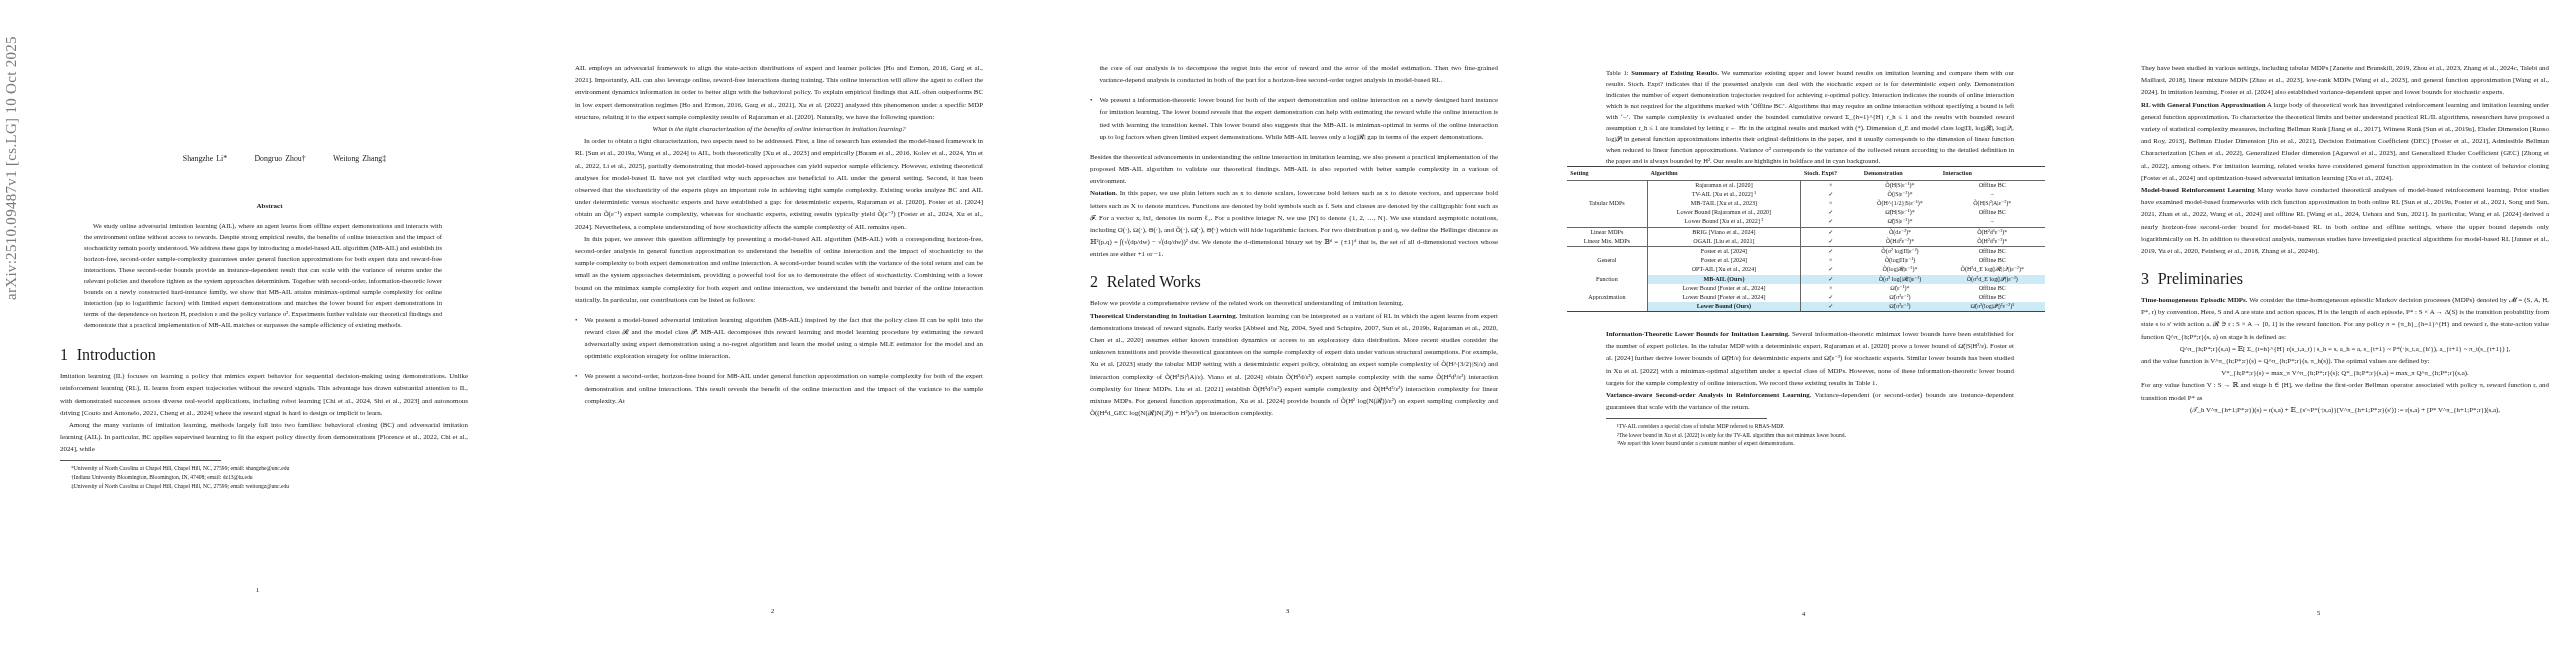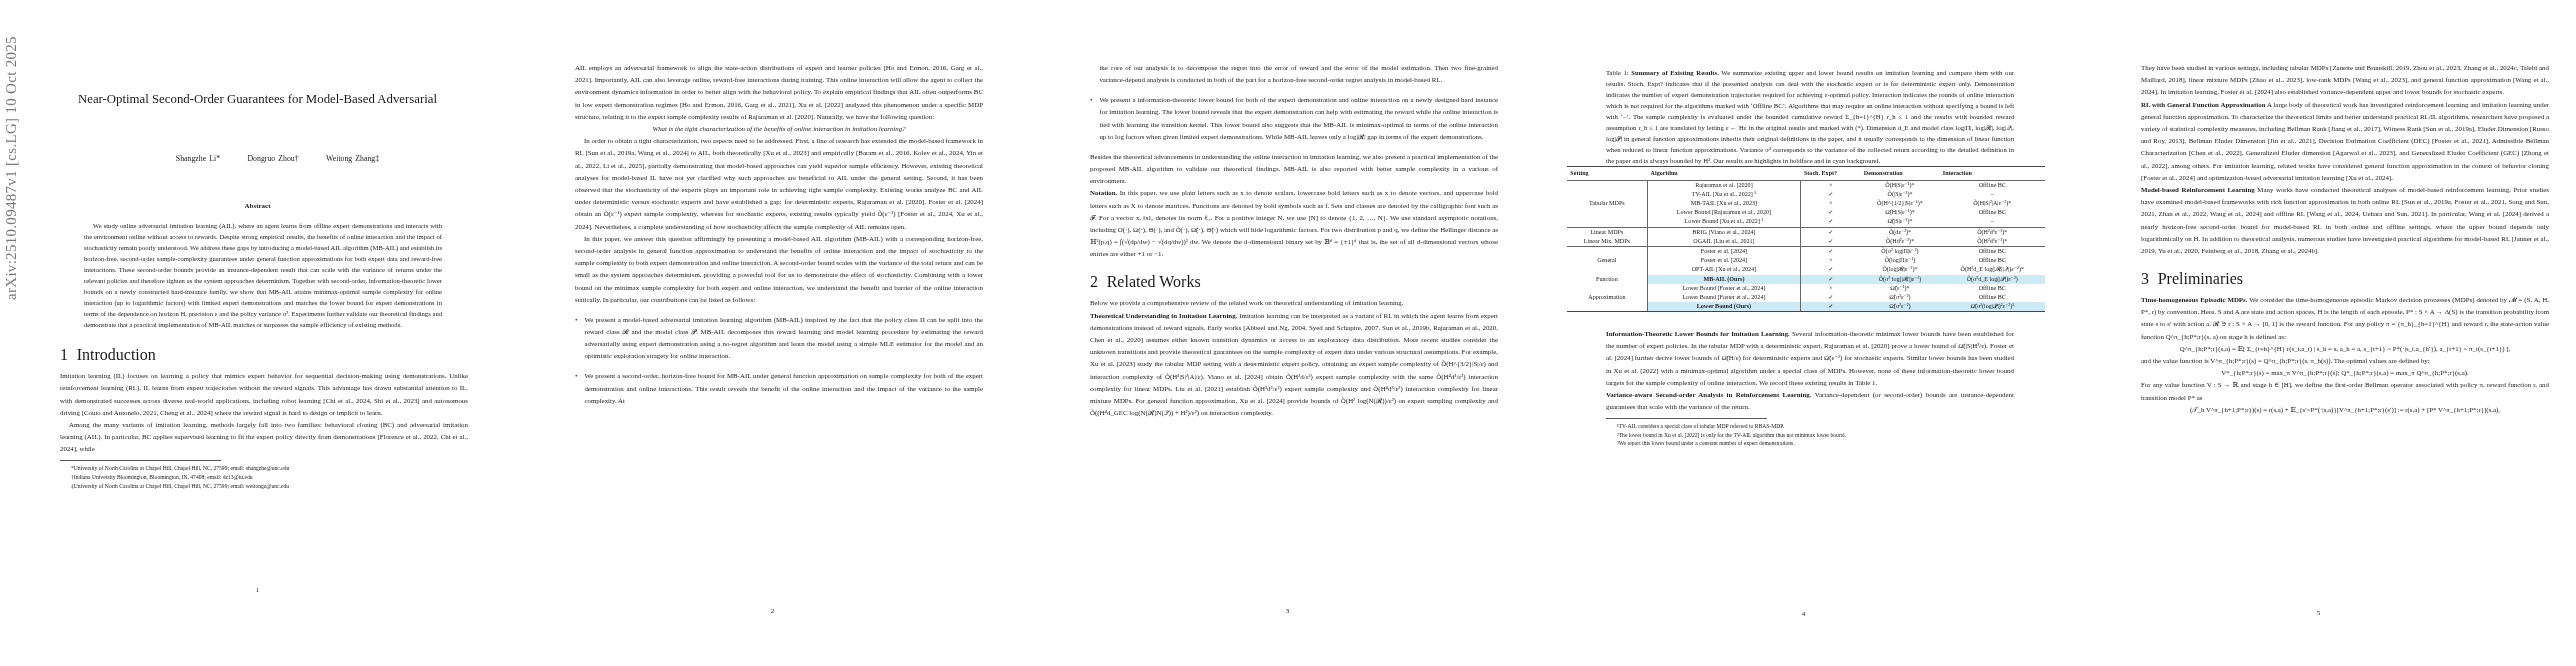--- a/index.html
+++ b/index.html
@@ -10,23 +10,23 @@
   .col { position:absolute; left:60px; width:408px; font-size:6.9px; line-height:12.2px; text-align:justify; }
   .col p { margin:0; }
   .indent { text-indent:9px; }
   .bf { font-weight:bold; }
   .sec { font-size:16px; margin:15.6px 0 9px 0; font-weight:normal; }
   .sec .num { display:inline-block; width:16.7px; }
   .pagenum { position:absolute; left:0; width:515px; text-align:center; font-size:7px; }
   .stamp { position:absolute; left:3.3px; top:300px; transform-origin:left top; transform:rotate(-90deg);
            font-family:"Liberation Serif",serif; font-size:15px; color:#7a7a7a; white-space:nowrap; letter-spacing:0.3px; }
   .title { position:absolute; left:33px; width:449px; top:88px; text-align:center; font-size:12.8px; line-height:22px; }
-  .authors { position:absolute; left:0; width:515px; top:154px; text-align:center; font-size:7.8px; word-spacing:1.1px;padding-left:20px; }
+  .authors { position:absolute; left:7px; width:515px; top:154px; text-align:center; font-size:7.8px; word-spacing:1.1px;padding-left:20px; }
   .authors span { margin:0 12.2px; }
-  .abs-h { position:absolute; left:0; width:515px; top:202px; text-align:center; font-weight:bold; font-size:7px; }
+  .abs-h { position:absolute; left:0; width:515px; top:202px; text-align:center; font-weight:bold; font-size:7px;padding-left:12px; }
   .abstract { position:absolute; left:84px; width:358px; top:213px; font-size:6.6px; line-height:11px; text-align:justify; }
   .fnrule { width:161px; border-top:0.6px solid #555; margin:4.4px 0 3.3px 0; }
   .footnote { font-size:5.6px; line-height:8.6px; margin-left:11px; }
   .bul { position:relative; padding-left:9.4px; margin:7.8px 0; }
   .bul:before { content:"•"; position:absolute; left:0; top:0; }
   .q { text-align:center; font-style:italic; margin:7.8px 0; }
   table.t1 { border-collapse:collapse; width:478px; margin-left:-39px; font-size:6.1px; line-height:9.2px; }
   table.t1 th { font-weight:bold; padding:1.7px 3.3px; border-top:1.1px solid #444; border-bottom:0.8px solid #666; }
   table.t1 td { text-align:center; padding:0 3.3px; }
   table.t1 td.set { border-right:0.6px solid #666; }
@@ -35,21 +35,20 @@
   table.t1 tr.last td { border-bottom:1.1px solid #444; }
   table.t1 tr.hl td.hlc { background:#cdeaf7; font-weight:bold; }
   .caption { font-size:6.7px; line-height:11px; text-align:justify; }
 </style>
 </head>
 <body>
 
 <div class="page p1">
   <div class="stamp">arXiv:2510.09487v1  [cs.LG]  10 Oct 2025</div>
   <div class="title">
-    <div>Near-Optimal Second-Order Guarantees for Model-Based Adversarial</div>
   </div>
   <div class="authors">
     <span>Shangzhe Li*</span>
     <span>Dongruo Zhou†</span>
     <span>Weitong Zhang‡</span>
   </div>
   <div class="abs-h">Abstract</div>
   <div class="abstract">
     <p class="indent">We study online adversarial imitation learning (AIL), where an agent learns from offline expert demonstrations and interacts with the environment online without access to rewards. Despite strong empirical results, the benefits of online interaction and the impact of stochasticity remain poorly understood. We address these gaps by introducing a model-based AIL algorithm (MB-AIL) and establish its horizon-free, second-order sample-complexity guarantees under general function approximations for both expert data and reward-free interactions. These second-order bounds provide an instance-dependent result that can scale with the variance of returns under the relevant policies and therefore tighten as the system approaches determinism. Together with second-order, information-theoretic lower bounds on a newly constructed hard-instance family, we show that MB-AIL attains minimax-optimal sample complexity for online interaction (up to logarithmic factors) with limited expert demonstrations and matches the lower bound for expert demonstrations in terms of the dependence on horizon H, precision ε and the policy variance σ². Experiments further validate our theoretical findings and demonstrate that a practical implementation of MB-AIL matches or surpasses the sample efficiency of existing methods.</p>
   </div>

